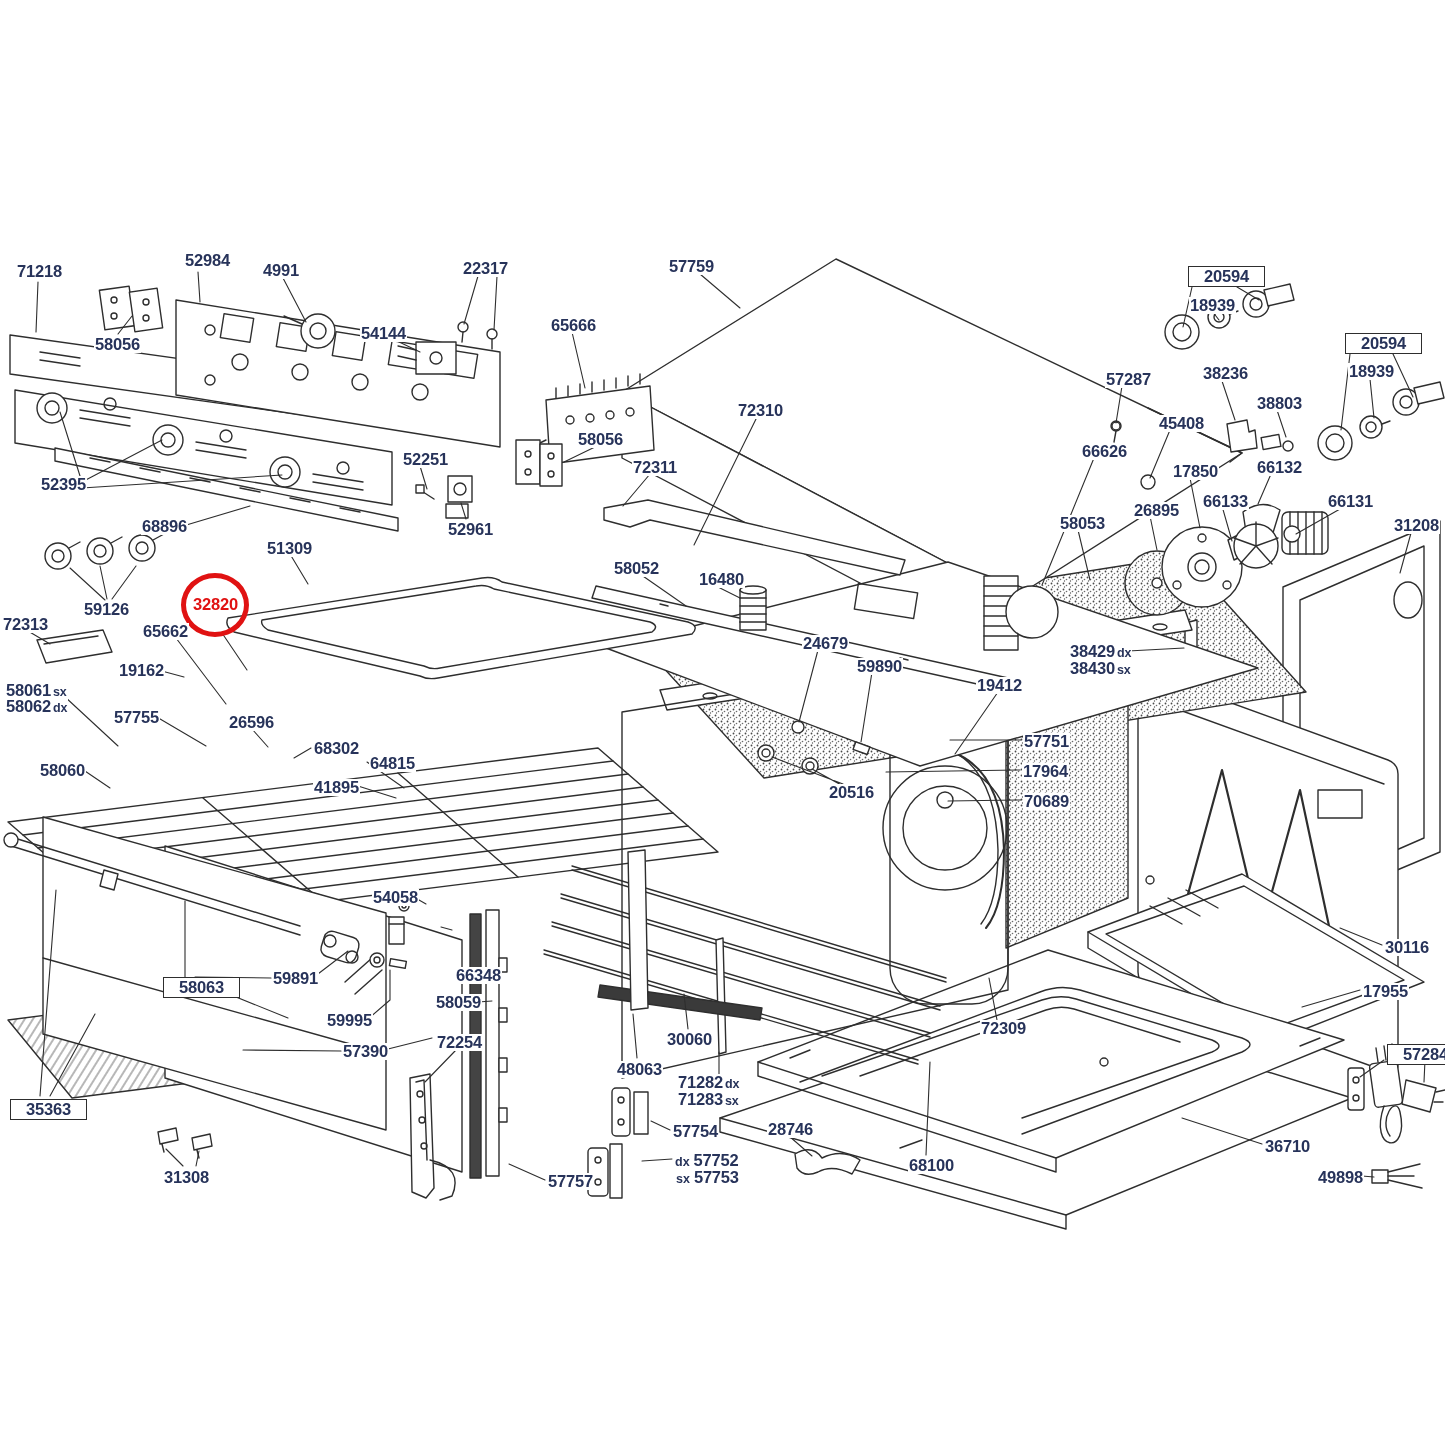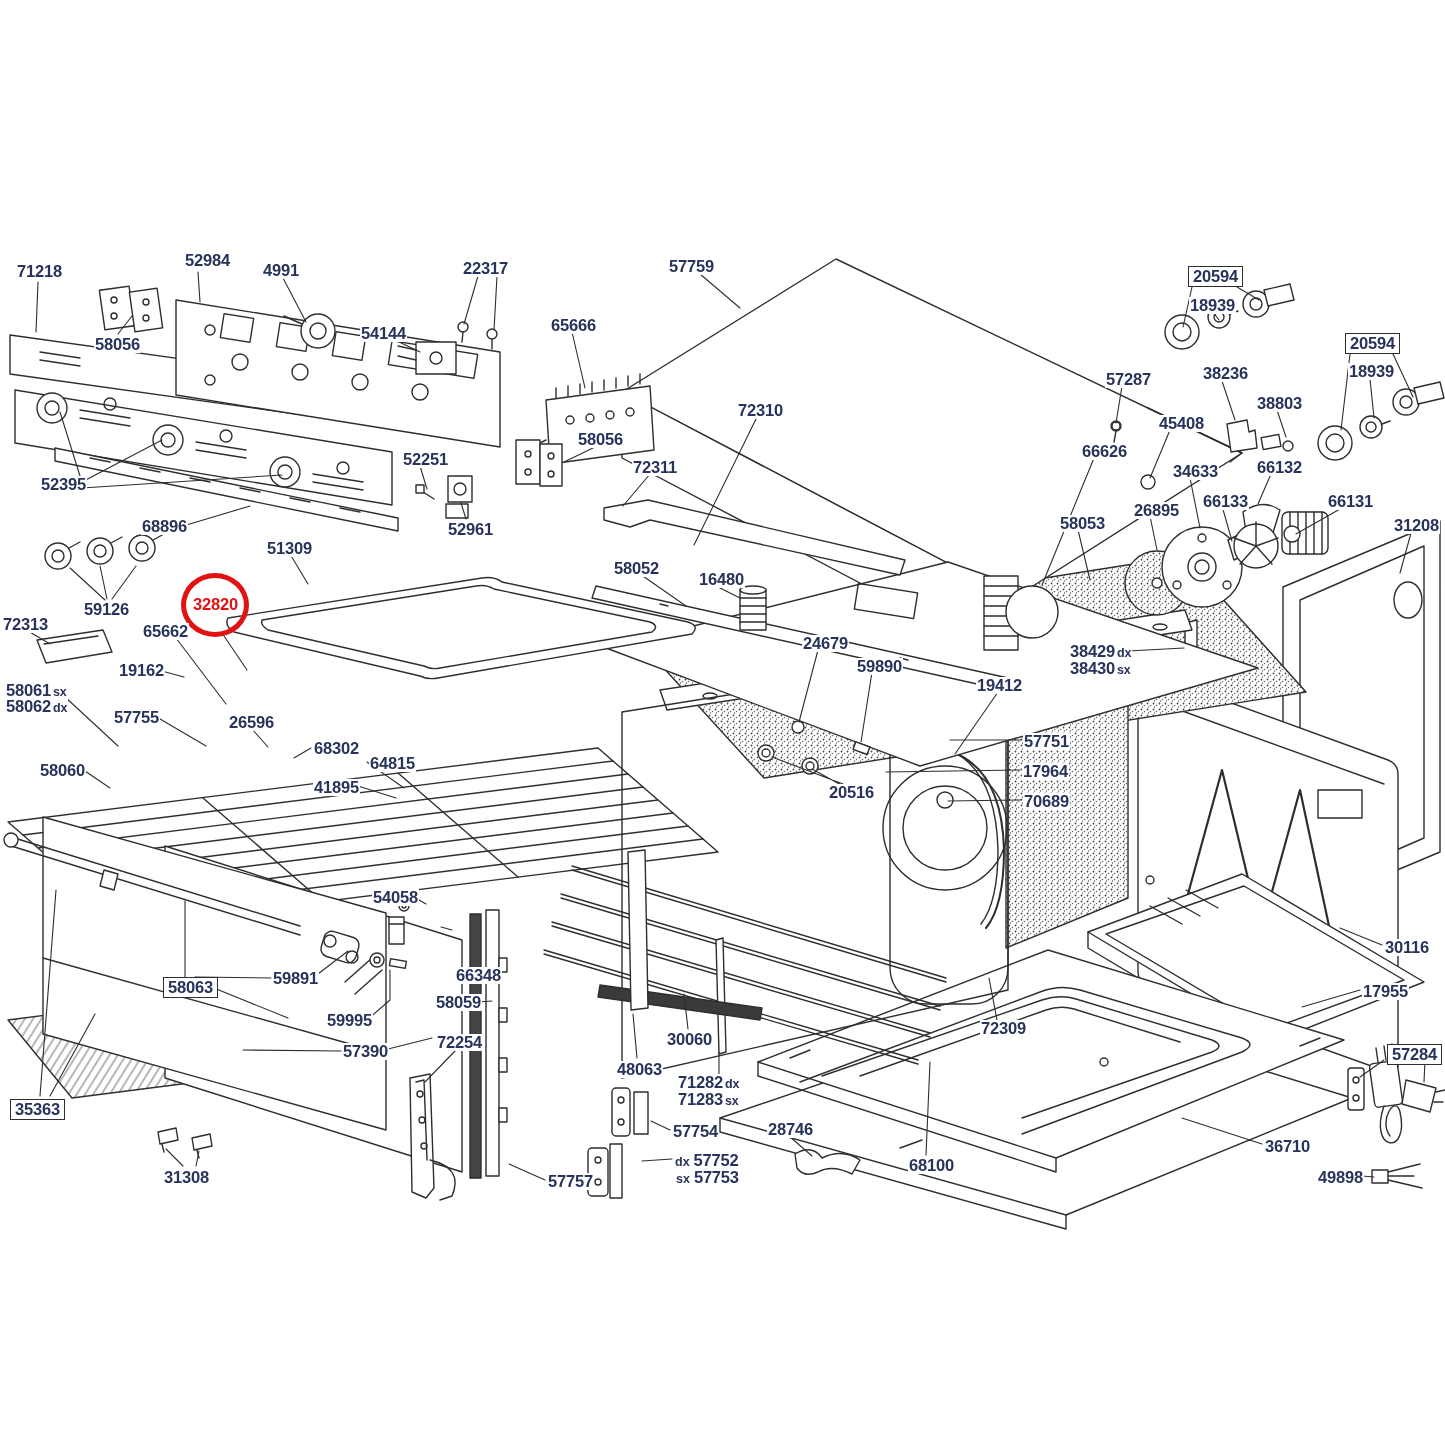--- a/index.html
+++ b/index.html
@@ -5,21 +5,21 @@
   html,body{margin:0;padding:0;background:#fff;}
   .stage{position:relative;width:1445px;height:1445px;background:#fff;overflow:hidden;
          font-family:"Liberation Sans",sans-serif;}
   .art{position:absolute;left:0;top:0;z-index:1;}
   #labels{position:absolute;left:0;top:0;width:100%;height:100%;z-index:3;}
   .part-label{position:absolute;font-weight:bold;font-size:16.5px;line-height:1.05;
       color:#27335a;background:#fff;letter-spacing:-0.2px;white-space:nowrap;padding:0 1px;cursor:pointer;}
   .part-label .sm{font-size:12.5px;letter-spacing:0;}
   .part-label .sm.suf{margin-left:2px;}
   .part-label .sm.pre{margin-right:4px;}
-  .part-label.boxed{border:1.6px solid #2e2e2e;padding:1px 4px;}
+  .part-label.boxed{border:1.6px solid #2e2e2e;padding:1px 15px;}
   .ring{position:absolute;left:50%;top:50%;width:58px;height:54px;
       transform:translate(-50%,-50%);border:5px solid #e01212;border-radius:50%;pointer-events:none;}
 </style>
 </head>
 <body>
 
 <div class="stage">
 
 <svg class="art" width="1445" height="1445" viewBox="0 0 1445 1445">
   <defs>
@@ -480,21 +480,21 @@
       <div class="part-label" style="left: 828px; top: 784px;"><span>20516</span></div>
       <div class="part-label boxed" style="left: 1188px; top: 266px;"><span>20594</span></div>
       <div class="part-label" style="left: 1189px; top: 297px;"><span>18939</span></div>
       <div class="part-label boxed" style="left: 1345px; top: 333px;"><span>20594</span></div>
       <div class="part-label" style="left: 1348px; top: 363px;"><span>18939</span></div>
       <div class="part-label" style="left: 1202px; top: 365px;"><span>38236</span></div>
       <div class="part-label" style="left: 1256px; top: 395px;"><span>38803</span></div>
       <div class="part-label" style="left: 1105px; top: 371px;"><span>57287</span></div>
       <div class="part-label" style="left: 1081px; top: 443px;"><span>66626</span></div>
       <div class="part-label" style="left: 1158px; top: 415px;"><span>45408</span></div>
-      <div class="part-label" style="left: 1172px; top: 463px;"><span>34633</span></div>
+      <div class="part-label" style="left: 1172px; top: 463px;"><span>17850</span></div>
       <div class="part-label" style="left: 1133px; top: 502px;"><span>26895</span></div>
       <div class="part-label" style="left: 1059px; top: 515px;"><span>58053</span></div>
       <div class="part-label" style="left: 1202px; top: 493px;"><span>66133</span></div>
       <div class="part-label" style="left: 1256px; top: 459px;"><span>66132</span></div>
       <div class="part-label" style="left: 1327px; top: 493px;"><span>66131</span></div>
       <div class="part-label" style="left: 1393px; top: 517px;"><span>31208</span></div>
       <div class="part-label" style="left: 1069px; top: 643px;"><span>38429</span><span class="sm suf">dx</span></div>
       <div class="part-label" style="left: 1069px; top: 660px;"><span>38430</span><span class="sm suf">sx</span></div>
       <div class="part-label" style="left: 1023px; top: 733px;"><span>57751</span></div>
       <div class="part-label" style="left: 1022px; top: 763px;"><span>17964</span></div>

